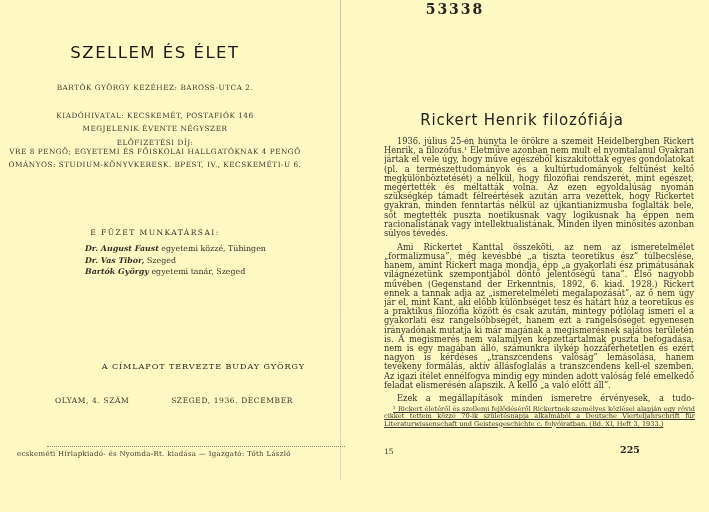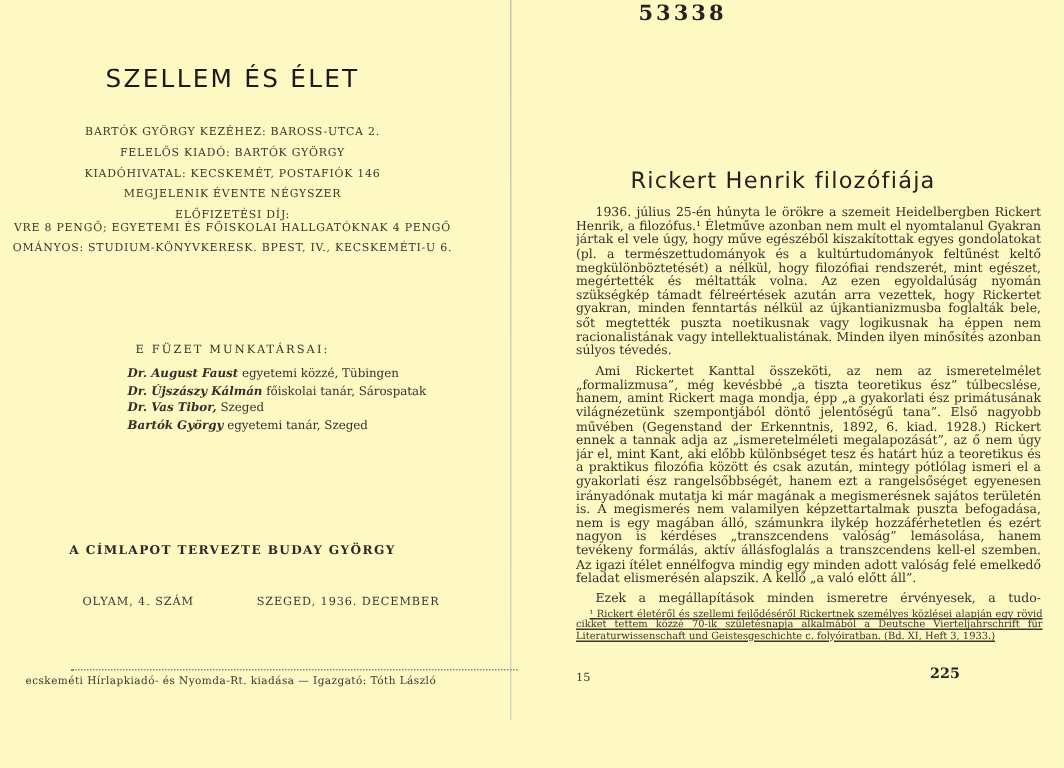--- a/index.html
+++ b/index.html
@@ -47,22 +47,22 @@
     font-size:7.6px;letter-spacing:1.4px;color:#32302a;
   }
   .contrib-list{
     left:85px;top:243px;width:230px;
     font-size:7.9px;line-height:11.5px;color:#33302a;
   }
   .contrib-list .name{font-style:italic;font-weight:bold;}
   .contrib-list .role{font-style:normal;}
 
   .cover-credit{
-    left:5px;top:361px;width:300px;text-align:center;
-    font-weight:bold;font-size:8.1px;letter-spacing:0.9px;color:#2d2a25;
+    left:5px;top:361px;width:300px;text-align:right;
+    font-weight:normal;font-size:8.1px;letter-spacing:0.9px;color:#2d2a25;
   }
   .issue-vol{
     left:55px;top:396px;font-size:7.5px;letter-spacing:0.6px;color:#3a362f;
   }
   .issue-date{
     left:5px;top:396px;width:288px;text-align:right;
     font-size:7.5px;letter-spacing:0.6px;color:#3a362f;
   }
   .imprint-rule{
     left:47px;top:446px;width:298px;height:0;
@@ -103,32 +103,30 @@
 <body>
 
 <div class="scan">
 
   <div class="abs stamp">53338</div>
   <div class="abs divider"></div>
 
   <div class="abs journal-title">SZELLEM ÉS ÉLET</div>
 
   <div class="abs mast m1">BARTÓK GYÖRGY KEZÉHEZ: BAROSS-UTCA 2.</div>
-  <div class="abs mast m2">FELELŐS KIADÓ: BARTÓK GYÖRGY</div>
   <div class="abs mast m3">KIADÓHIVATAL: KECSKEMÉT, POSTAFIÓK 146</div>
   <div class="abs mast m4">MEGJELENIK ÉVENTE NÉGYSZER</div>
   <div class="abs mast m5">ELŐFIZETÉSI DÍJ:</div>
   <div class="abs mast m6">VRE 8 PENGŐ; EGYETEMI ÉS FŐISKOLAI HALLGATÓKNAK 4 PENGŐ</div>
   <div class="abs mast m7">OMÁNYOS: STUDIUM-KÖNYVKERESK. BPEST, IV., KECSKEMÉTI-U 6.</div>
 
   <div class="abs contrib-head">E FÜZET MUNKATÁRSAI:</div>
 
   <div class="abs contrib-list">
     <div><span class="name">Dr. August Faust</span> <span class="role">egyetemi közzé, Tübingen</span></div>
-    <div><span class="name">Dr. Újszászy Kálmán</span> <span class="role">főiskolai tanár, Sárospatak</span></div>
     <div><span class="name">Dr. Vas Tibor,</span> <span class="role">Szeged</span></div>
     <div><span class="name">Bartók György</span> <span class="role">egyetemi tanár, Szeged</span></div>
   </div>
 
   <div class="abs cover-credit">A CÍMLAPOT TERVEZTE BUDAY GYÖRGY</div>
   <div class="abs issue-vol">OLYAM, 4. SZÁM</div>
   <div class="abs issue-date">SZEGED, 1936. DECEMBER</div>
 
   <div class="abs imprint-rule"></div>
   <div class="abs imprint">ecskeméti Hírlapkiadó- és Nyomda-Rt. kiadása — Igazgató: Tóth László</div>

